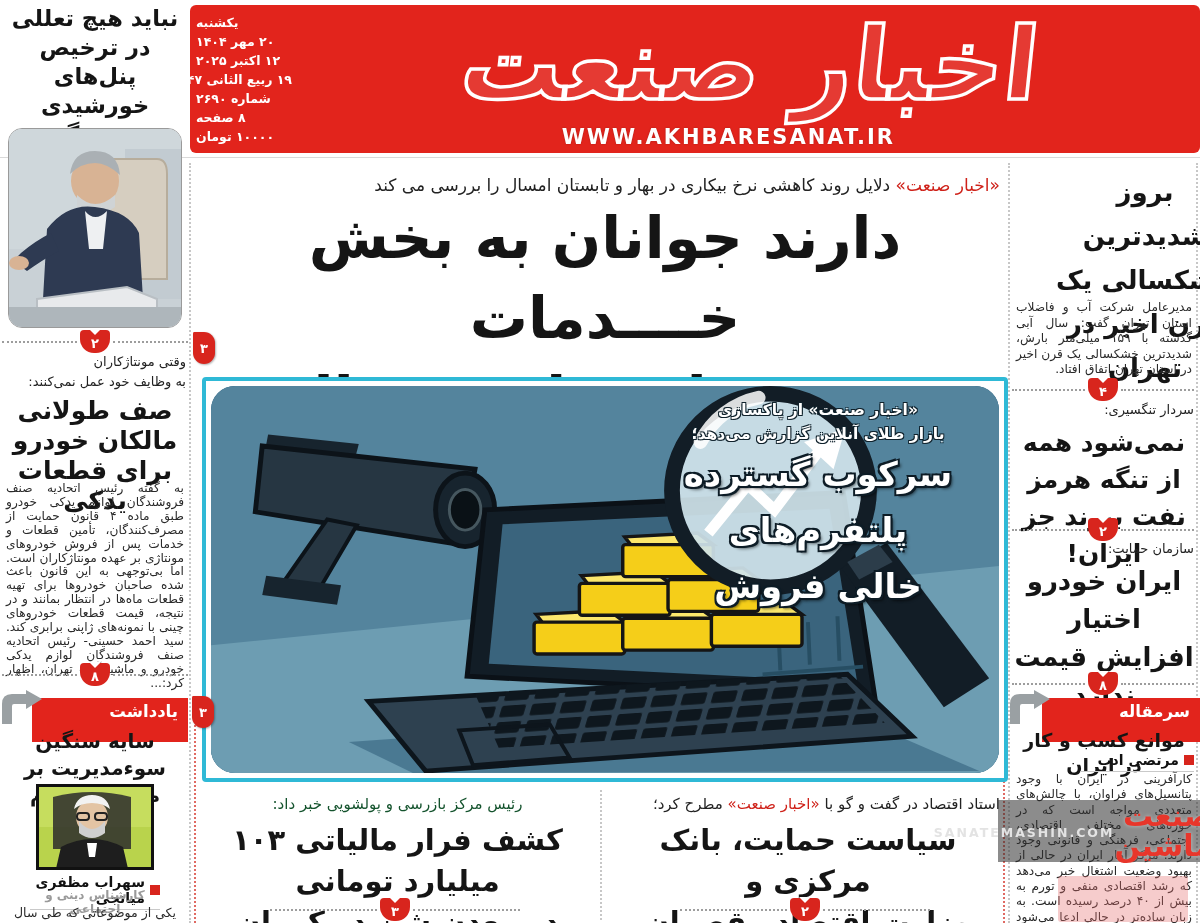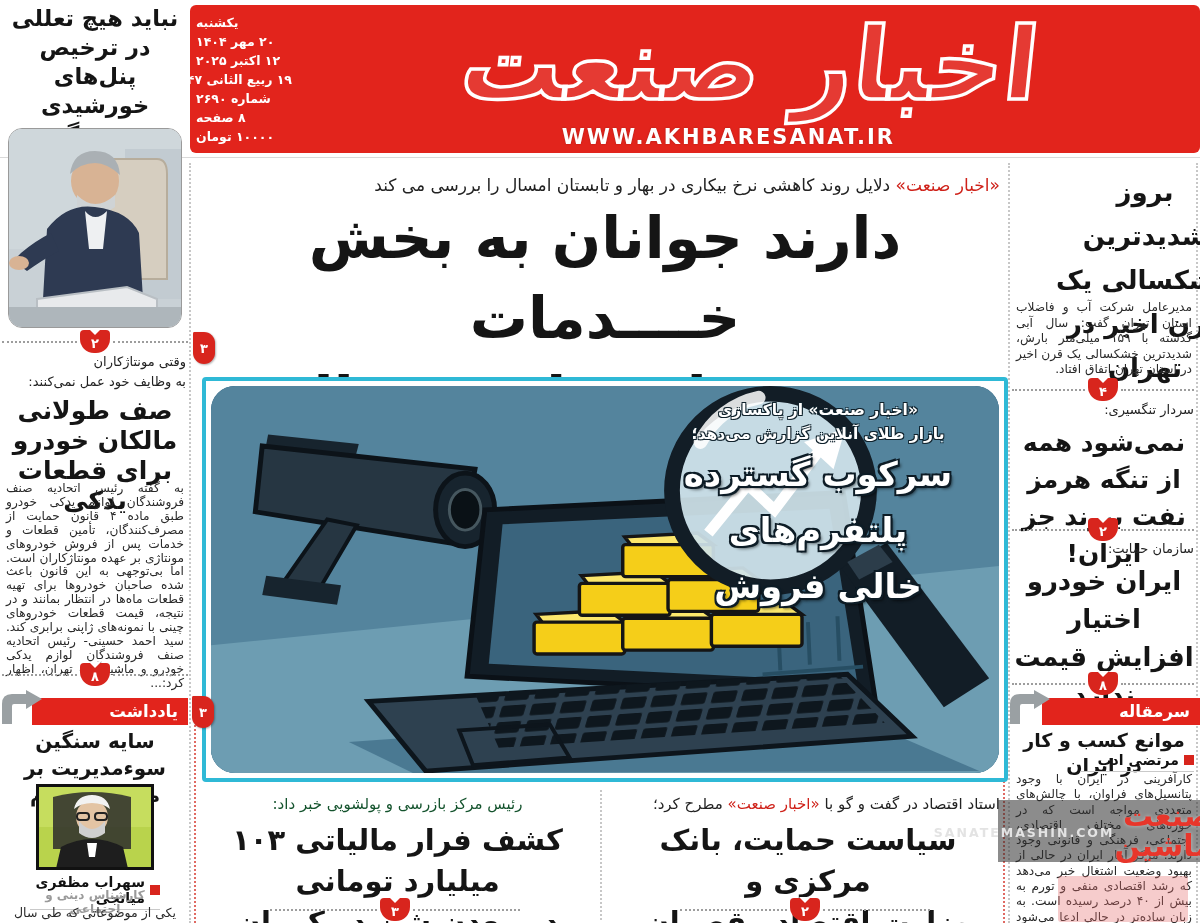--- a/index.html
+++ b/index.html
@@ -57,21 +57,21 @@
   }
   .side-pin {
     position:absolute; width:22px; height:32px; background:#d8251d;
     border-radius:2px 16px 16px 16px;
     color:#fff; font-weight:bold; font-size:13px;
     display:flex; align-items:center; justify-content:center;
     box-shadow:1px 1px 2px rgba(0,0,0,.3);
   }
   
   .section-bar {
-    position:absolute; height:27px; background:#e2241c; color:#fff;
+    position:absolute; height:44px; background:#e2241c; color:#fff;
     font-weight:bold; font-size:16.5px; line-height:27px;
     padding:0 10px; text-align:right;
   }
   .section-arrow { position:absolute; }
   
   .photo-frame { position:absolute; overflow:hidden; }
   
   .author-row { position:absolute; display:flex; align-items:center; justify-content:flex-start; gap:5px; direction:rtl; border-bottom:1px solid #c9c9c9; padding-bottom:3px; }
   .author-sq { width:10px; height:10px; background:#d8251d; flex:0 0 auto; }
   .author-name { font-weight:bold; font-size:14px; color:#111; }

